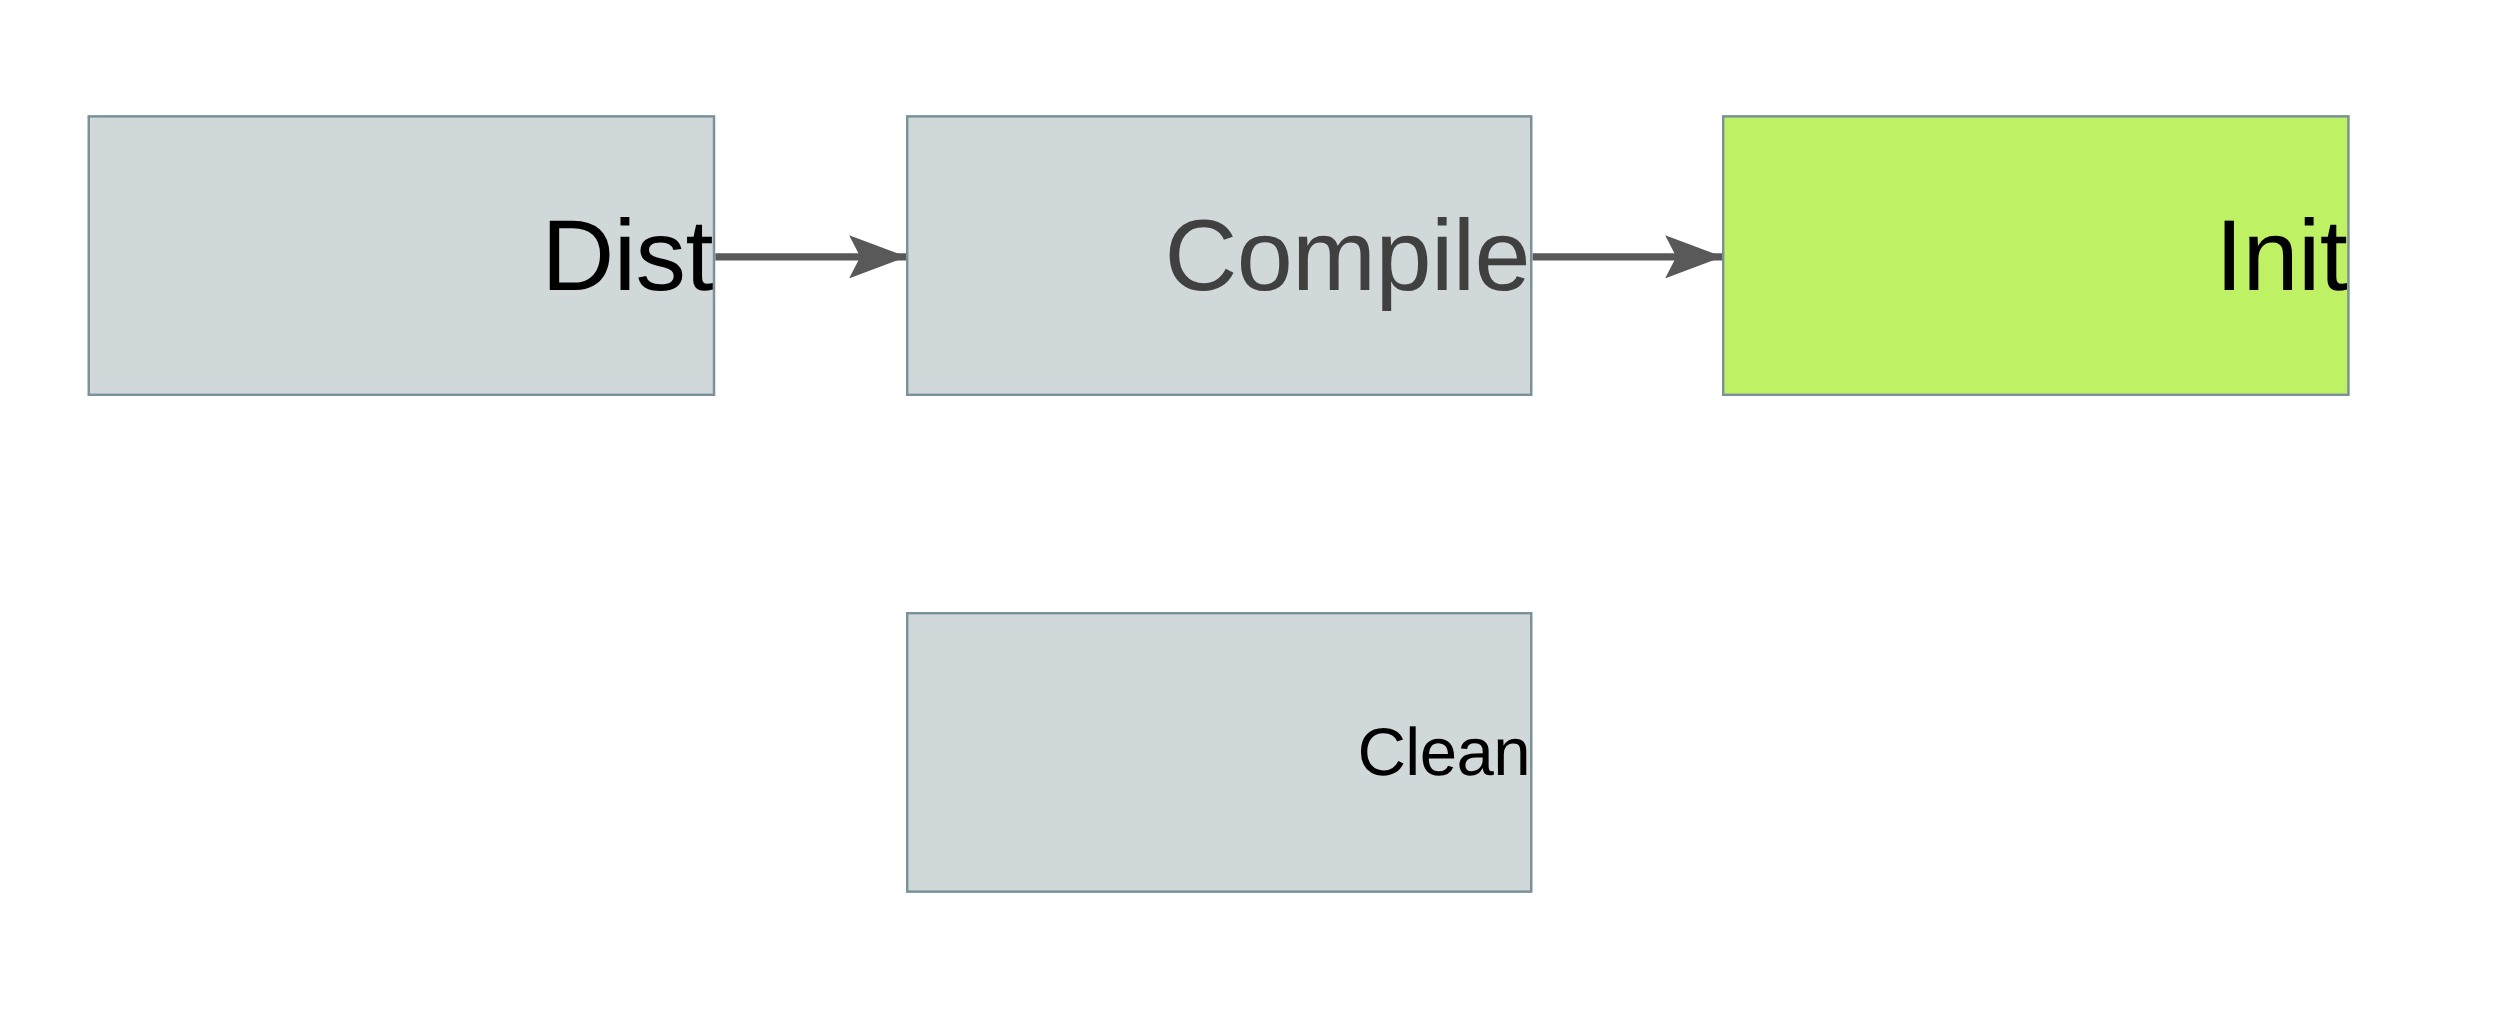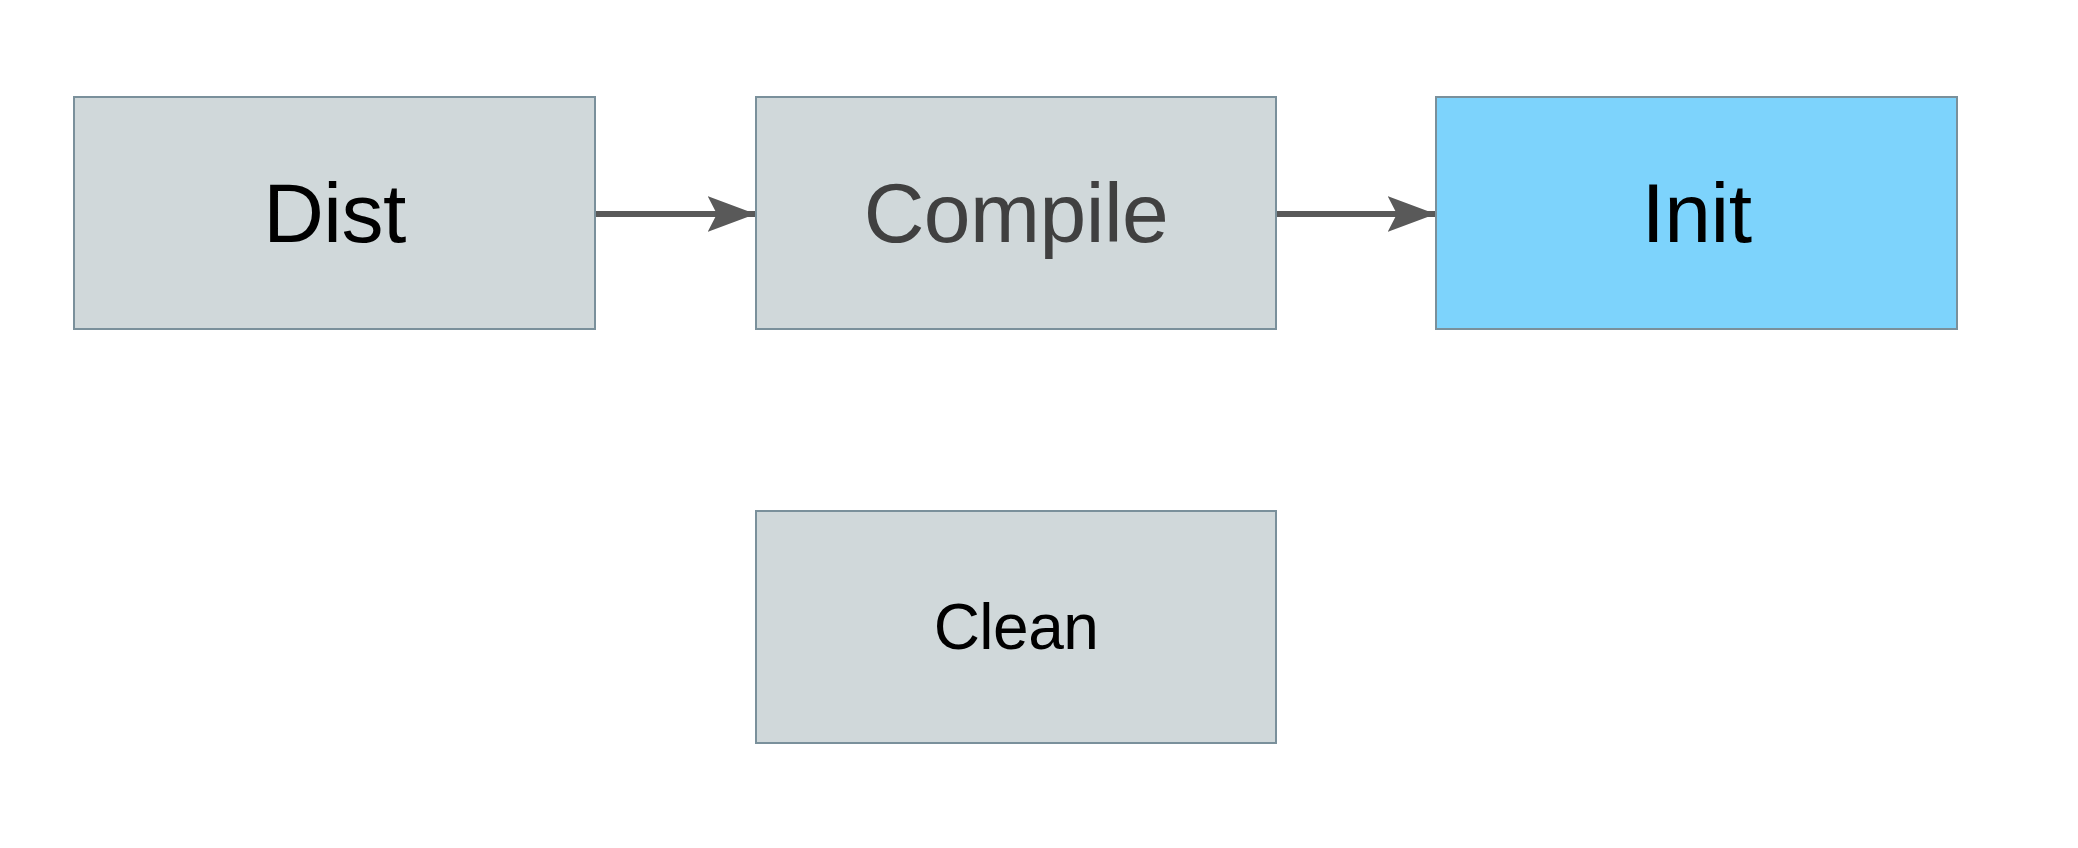--- a/index.html
+++ b/index.html
@@ -26,21 +26,21 @@
     height: 848px;
     pointer-events: none;
   }
   .node {
     position: absolute;
     box-sizing: border-box;
     background: #d0d8da;
     border: 2px solid #7a909b;
     display: flex;
     align-items: center;
-    justify-content: center;
+    justify-content: flex-end;
   }
   .node-label {
     font-family: "Liberation Sans", sans-serif;
     font-size: 84px;
     font-weight: 400;
     color: #000000;
     line-height: 1;
     letter-spacing: -0.5px;
     white-space: nowrap;
     user-select: none;
@@ -64,21 +64,21 @@
   </svg>
 
   <div class="node" style="left: 73px; top: 96px; width: 523px; height: 234px; background: rgb(208, 216, 218); border: 2px solid rgb(122, 144, 155);">
     <span class="node-label" style="font-size: 84px; color: rgb(0, 0, 0);">Dist</span>
   </div>
 
   <div class="node" style="left: 755px; top: 96px; width: 522px; height: 234px; background: rgb(208, 216, 218); border: 2px solid rgb(122, 144, 155);">
     <span class="node-label" style="font-size: 84px; color: #404040;">Compile</span>
   </div>
 
-  <div class="node" style="left: 1435px; top: 96px; width: 523px; height: 234px; background: #7dd3fc; border: 2px solid rgb(122, 144, 155);">
+  <div class="node" style="left: 1435px; top: 96px; width: 523px; height: 234px; background: #bef264; border: 2px solid rgb(122, 144, 155);">
     <span class="node-label" style="font-size: 84px; color: rgb(0, 0, 0);">Init</span>
   </div>
 
   <div class="node" style="left: 755px; top: 510px; width: 522px; height: 234px; background: rgb(208, 216, 218); border: 2px solid rgb(122, 144, 155);">
-    <span class="node-label" style="font-size: 64px; color: rgb(0, 0, 0);">Clean</span>
+    <span class="node-label" style="font-size: 56px; color: rgb(0, 0, 0);">Clean</span>
   </div>
 
 </div>
 
 </body></html>

